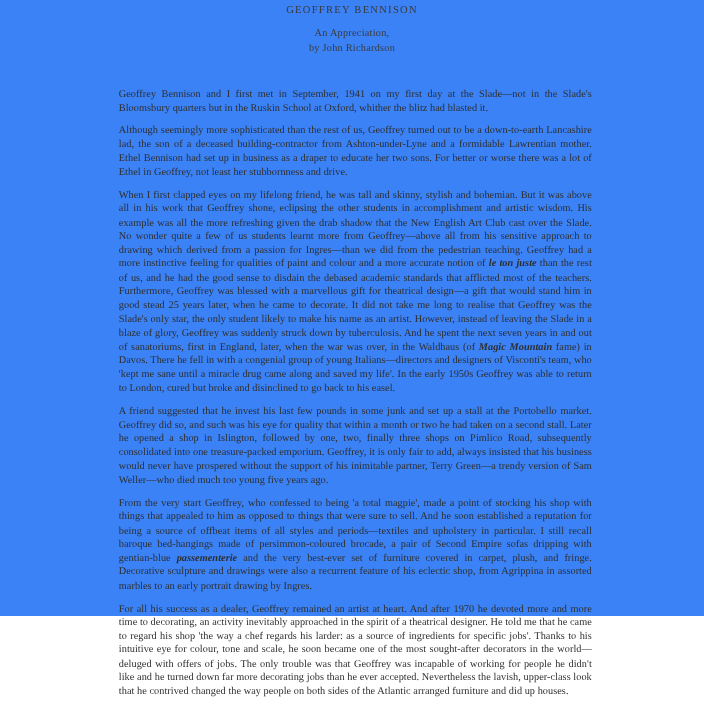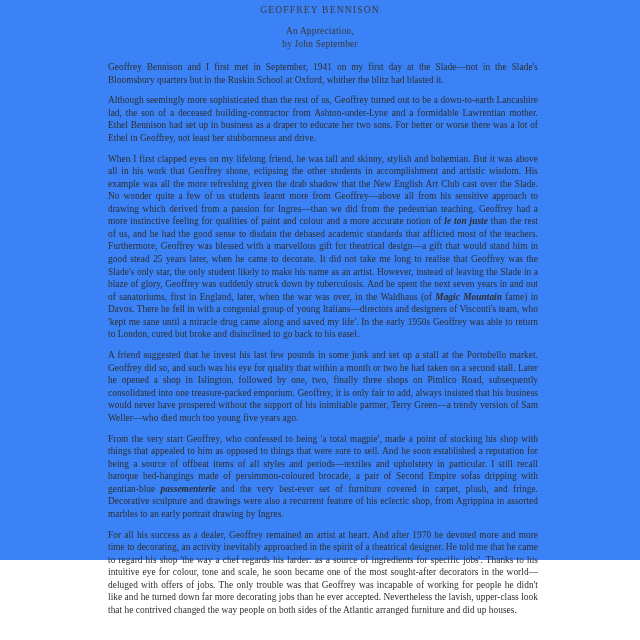--- a/index.html
+++ b/index.html
@@ -46,21 +46,21 @@
   .subtitle-line {
     font-size: 9.3px;
     color: #3a3a3a;
     letter-spacing: 0.25px;
     display: block;
   }
 
   .body-column {
     position: absolute;
     left: 108px;
-    top: 61px;
+    top: 80px;
     width: 430px;
   }
 
   p.para {
     margin: 0 0 8.2px 0;
     font-size: 9.35px;
     line-height: 12.55px;
     text-align: justify;
     text-justify: inter-word;
     color: #2e2e2e;
@@ -80,21 +80,21 @@
 </style>
 </head>
 <body>
 
 <div class="page">
 
   <div class="masthead">
     <h1 class="doc-title">GEOFFREY BENNISON</h1>
     <div class="subtitle-block">
       <span class="subtitle-line">An Appreciation,</span>
-      <span class="subtitle-line">by John September</span>
+      <span class="subtitle-line">by John Richardson</span>
     </div>
   </div>
 
   <div class="body-column">
     <p class="para">Geoffrey Bennison and I first met in September, 1941 on my first day at the Slade—not in the Slade's Bloomsbury quarters but in the Ruskin School at Oxford, whither the blitz had blasted it.</p>
     <p class="para">Although seemingly more sophisticated than the rest of us, Geoffrey turned out to be a down-to-earth Lancashire lad, the son of a deceased building-contractor from Ashton-under-Lyne and a formidable Lawrentian mother. Ethel Bennison had set up in business as a draper to educate her two sons. For better or worse there was a lot of Ethel in Geoffrey, not least her stubbornness and drive.</p>
     <p class="para">When I first clapped eyes on my lifelong friend, he was tall and skinny, stylish and bohemian. But it was above all in his work that Geoffrey shone, eclipsing the other students in accomplishment and artistic wisdom. His example was all the more refreshing given the drab shadow that the New English Art Club cast over the Slade. No wonder quite a few of us students learnt more from Geoffrey—above all from his sensitive approach to drawing which derived from a passion for Ingres—than we did from the pedestrian teaching. Geoffrey had a more instinctive feeling for qualities of paint and colour and a more accurate notion of <span class="it">le ton juste</span> than the rest of us, and he had the good sense to disdain the debased academic standards that afflicted most of the teachers. Furthermore, Geoffrey was blessed with a marvellous gift for theatrical design—a gift that would stand him in good stead 25 years later, when he came to decorate. It did not take me long to realise that Geoffrey was the Slade's only star, the only student likely to make his name as an artist. However, instead of leaving the Slade in a blaze of glory, Geoffrey was suddenly struck down by tuberculosis. And he spent the next seven years in and out of sanatoriums, first in England, later, when the war was over, in the Waldhaus (of <span class="it">Magic Mountain</span> fame) in Davos. There he fell in with a congenial group of young Italians—directors and designers of Visconti's team, who 'kept me sane until a miracle drug came along and saved my life'. In the early 1950s Geoffrey was able to return to London, cured but broke and disinclined to go back to his easel.</p>
     <p class="para">A friend suggested that he invest his last few pounds in some junk and set up a stall at the Portobello market. Geoffrey did so, and such was his eye for quality that within a month or two he had taken on a second stall. Later he opened a shop in Islington, followed by one, two, finally three shops on Pimlico Road, subsequently consolidated into one treasure-packed emporium. Geoffrey, it is only fair to add, always insisted that his business would never have prospered without the support of his inimitable partner, Terry Green—a trendy version of Sam Weller—who died much too young five years ago.</p>
     <p class="para">From the very start Geoffrey, who confessed to being 'a total magpie', made a point of stocking his shop with things that appealed to him as opposed to things that were sure to sell. And he soon established a reputation for being a source of offbeat items of all styles and periods—textiles and upholstery in particular. I still recall baroque bed-hangings made of persimmon-coloured brocade, a pair of Second Empire sofas dripping with gentian-blue <span class="it">passementerie</span> and the very best-ever set of furniture covered in carpet, plush, and fringe. Decorative sculpture and drawings were also a recurrent feature of his eclectic shop, from Agrippina in assorted marbles to an early portrait drawing by Ingres.</p>
     <p class="para">For all his success as a dealer, Geoffrey remained an artist at heart. And after 1970 he devoted more and more time to decorating, an activity inevitably approached in the spirit of a theatrical designer. He told me that he came to regard his shop 'the way a chef regards his larder: as a source of ingredients for specific jobs'. Thanks to his intuitive eye for colour, tone and scale, he soon became one of the most sought-after decorators in the world—deluged with offers of jobs. The only trouble was that Geoffrey was incapable of working for people he didn't like and he turned down far more decorating jobs than he ever accepted. Nevertheless the lavish, upper-class look that he contrived changed the way people on both sides of the Atlantic arranged furniture and did up houses.</p>

